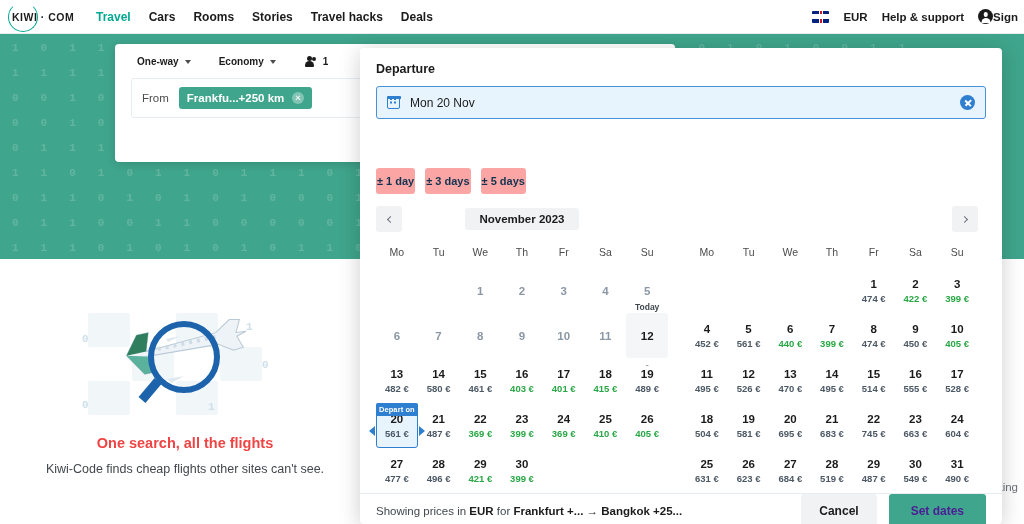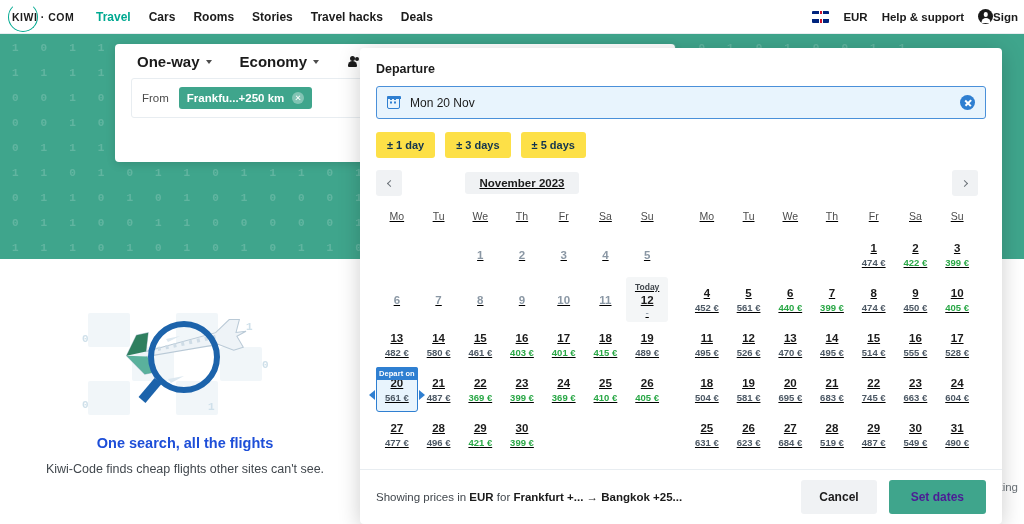--- a/index.html
+++ b/index.html
@@ -100,21 +100,21 @@
     background: #fff; border-radius: 4px;
     box-shadow: 0 2px 10px rgba(0,0,0,.14);
     z-index: 10;
   }
   .sc-top {
     display: flex; align-items: center; height: 34px;
     padding: 0 0 0 22px; gap: 28px;
   }
   .sc-opt {
     display: flex; align-items: center; gap: 6px;
-    font-size: 15px; font-weight: 700; color: #1b1b1b; cursor: pointer;
+    font-size: 10px; font-weight: 700; color: #1b1b1b; cursor: pointer;
   }
   .chev {
     width: 0; height: 0; border-left: 3.5px solid transparent;
     border-right: 3.5px solid transparent; border-top: 4px solid #4c4c4c;
     margin-top: 1px;
   }
   .pax-icon {
     width: 13px; height: 11px; position: relative; flex: none;
   }
   .pax-icon::before {
@@ -167,21 +167,21 @@
   .checker { position: absolute; inset: 0; opacity: .5; }
   .checker i {
     position: absolute; width: 42px; height: 34px; background: #e4eef4;
     border-radius: 2px;
   }
   .digit {
     position: absolute; font-family: "Liberation Mono", monospace;
     font-size: 11px; font-weight: 700; color: #cfe0ea;
   }
   .promo-title {
-    font-size: 14.5px; font-weight: 700; color: #1d4ed8; margin-bottom: 8px;
+    font-size: 14.5px; font-weight: 700; color: #ef4444; margin-bottom: 8px;
   }
   .promo-sub {
     font-size: 12.5px; color: #41474d; line-height: 20px;
     width: 300px; margin: 0 auto;
   }
   .booking-ghost {
     position: absolute; right: 6px; top: 222px;
     font-size: 11.5px; color: #6b7278;
   }
 
@@ -220,30 +220,30 @@
     background: #2f7fd1; position: relative; cursor: pointer; flex: none;
   }
   .clear-btn::before, .clear-btn::after {
     content: ""; position: absolute; left: 50%; top: 50%;
     width: 7.5px; height: 1.6px; background: #fff;
   }
   .clear-btn::before { transform: translate(-50%,-50%) rotate(45deg); }
   .clear-btn::after  { transform: translate(-50%,-50%) rotate(-45deg); }
   .chips { display: flex; gap: 10px; margin-top: 13px; }
   .chip {
-    background: #fde047; color: #10334f;
+    background: #fca5a5; color: #10334f;
     font-size: 11px; font-weight: 700;
-    border-radius: 3px; padding: 7px 11px; cursor: pointer;
+    border-radius: 3px; padding: 7px 1px; cursor: pointer; margin-top: 36px;
   }
 
   
   .cals {
     display: flex; padding: 12px 16px 0; gap: 18px; position: relative;
   }
-  .cal { width: 292px; text-decoration: underline; }
+  .cal { width: 292px; }
   .cal-top {
     display: flex; align-items: center; justify-content: center;
     height: 26px; position: relative; margin-bottom: 8px;
   }
   .navbtn {
     position: absolute; width: 26px; height: 26px;
     background: #f0f2f4; border-radius: 3px; cursor: pointer;
     display: flex; align-items: center; justify-content: center;
   }
   .navbtn.prev { left: 0; } .navbtn.next { right: 0; }
@@ -268,21 +268,21 @@
     height: 45px; display: flex; flex-direction: column;
     align-items: center; justify-content: center;
     position: relative; cursor: pointer;
   }
   .day .num { font-size: 11.5px; font-weight: 700; color: #1b1b1b; line-height: 14px; }
   .day .price { font-size: 9.5px; font-weight: 700; color: #4c5864; line-height: 13px; margin-top: 1px; }
   .day.cheap .price { color: #28a745; }
   .day.past .num { color: #8a97a4; font-weight: 700; }
   .day.empty { cursor: default; }
   .day.today {
-    background: #f4f6f7; border-radius: 3px;
+    background: #f4f6f7; border-radius: 3px; gap: 16px;
   }
   .day.today .today-lbl { font-size: 8.5px; font-weight: 700; color: #41474d; line-height: 11px; }
   .day.today .dash { font-size: 10px; color: #8a97a4; line-height: 11px; }
   .day.selected {
     background: #e8f4fd; border: 1.5px solid #2f7fd1; border-radius: 3px;
   }
   .depart-badge {
     position: absolute; top: -1.5px; left: -1.5px; right: -1.5px;
     background: #2f7fd1; color: #fff;
     font-size: 7.5px; font-weight: 700;

